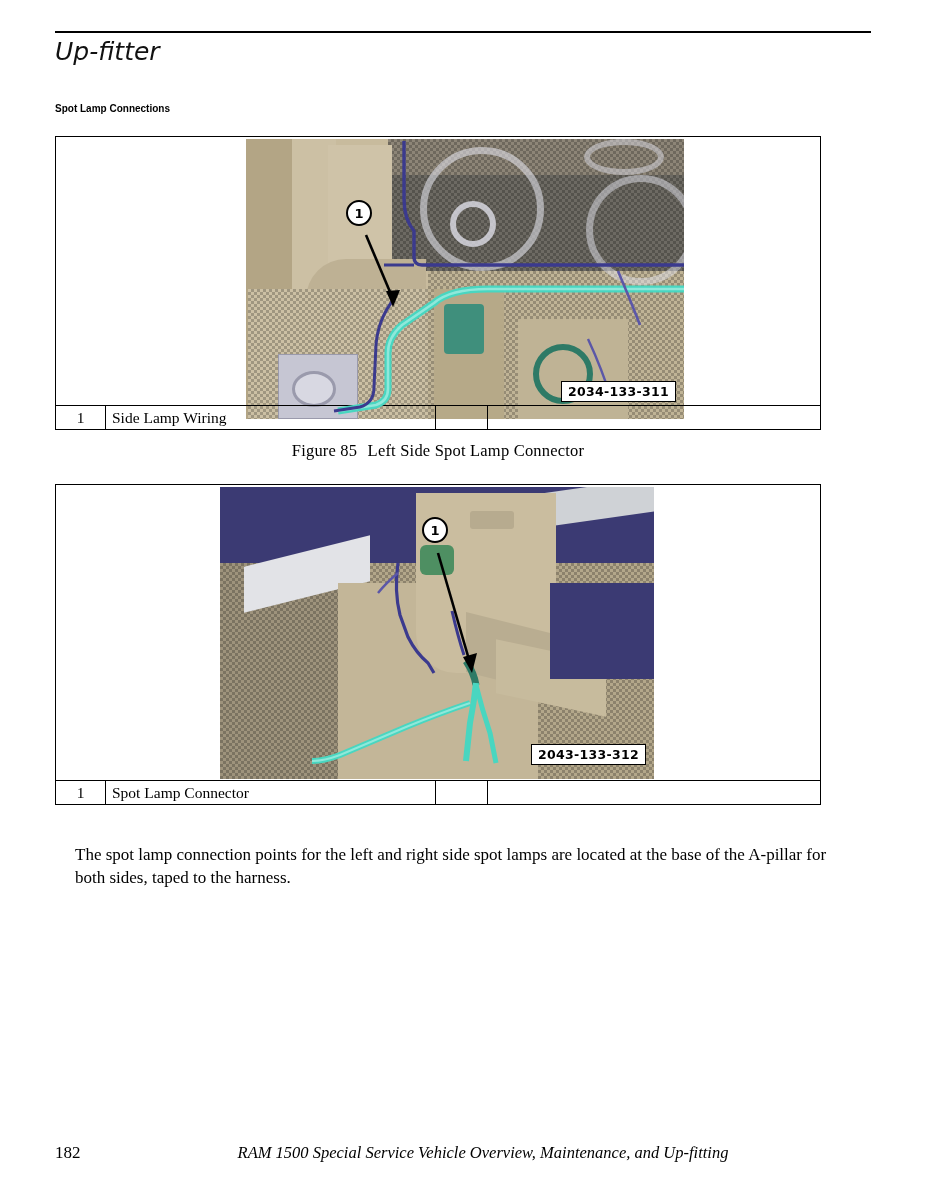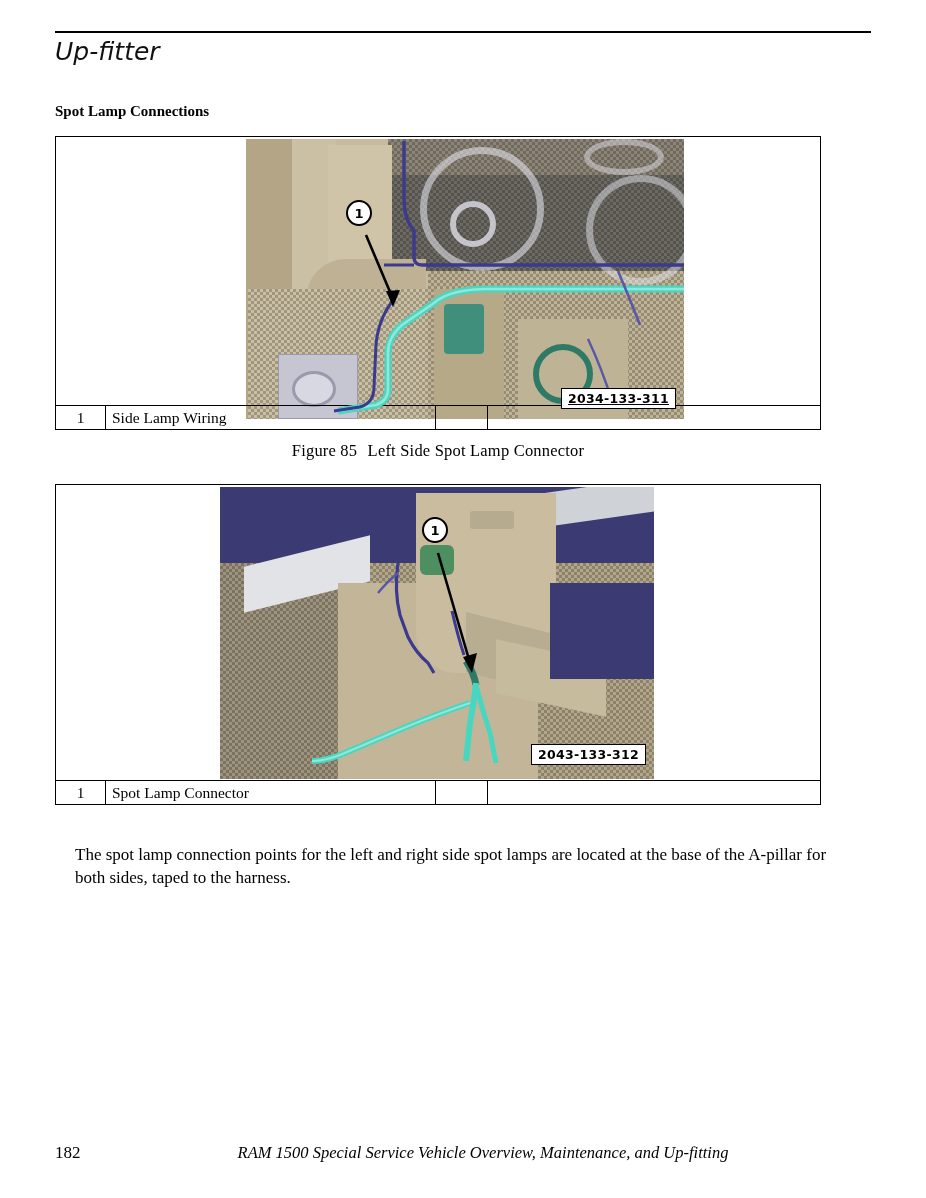--- a/index.html
+++ b/index.html
@@ -31,23 +31,23 @@
     left: 55px; top: 37px;
     font-family: "DejaVu Sans", sans-serif;
     font-style: italic;
     font-size: 25px;
     letter-spacing: 0px;
     color: #111;
   }
   .section-title {
     position: absolute;
     left: 55px; top: 103px;
-    font-family: Liberation Serif, serif;
+    font-family: Liberation Sans, sans-serif;
     font-weight: bold;
-    font-size: 15px;
+    font-size: 10px;
     color: #000;
   }
   
   .fig-block { position: absolute; left: 55px; width: 766px; }
   .fig-frame {
     border: 1.6px solid #000;
     background: #fff;
     position: relative;
     overflow: hidden;
   }
@@ -194,21 +194,21 @@
           </svg>
 
           <svg class="arrow" width="496" height="280">
             <line x1="178" y1="96" x2="205" y2="160" stroke="#000" stroke-width="2.6"></line>
             <polygon points="205,168 198,152 212,151" fill="#000"></polygon>
           </svg>
           <div class="callout" style="left:158px; top:61px;">
             <span>1</span>
           </div>
 
-          <div class="imgcode" style="right:8px; bottom:10px;text-decoration:underline;">2034-133-311</div>
+          <div class="imgcode" style="right:8px; bottom:17px;">2034-133-311</div>
         </div>
       </div>
 
       <div style="position:absolute;left:-1px;bottom:-1px;width:768px;">
         <table class="legend">
           <tbody>
               <tr>
             <td class="num">1</td>
             <td class="desc">Side Lamp Wiring</td>
             <td class="c3"></td>

